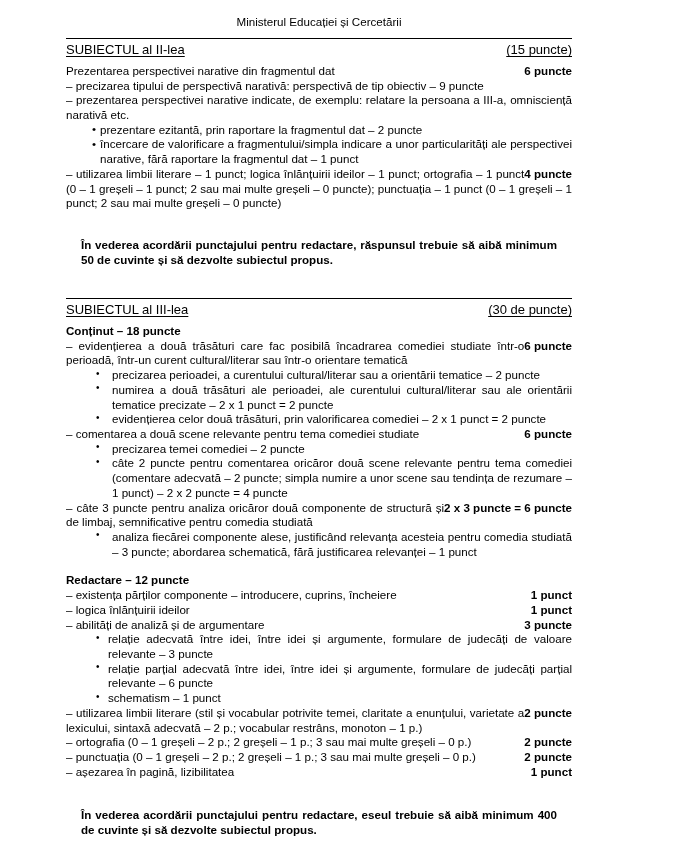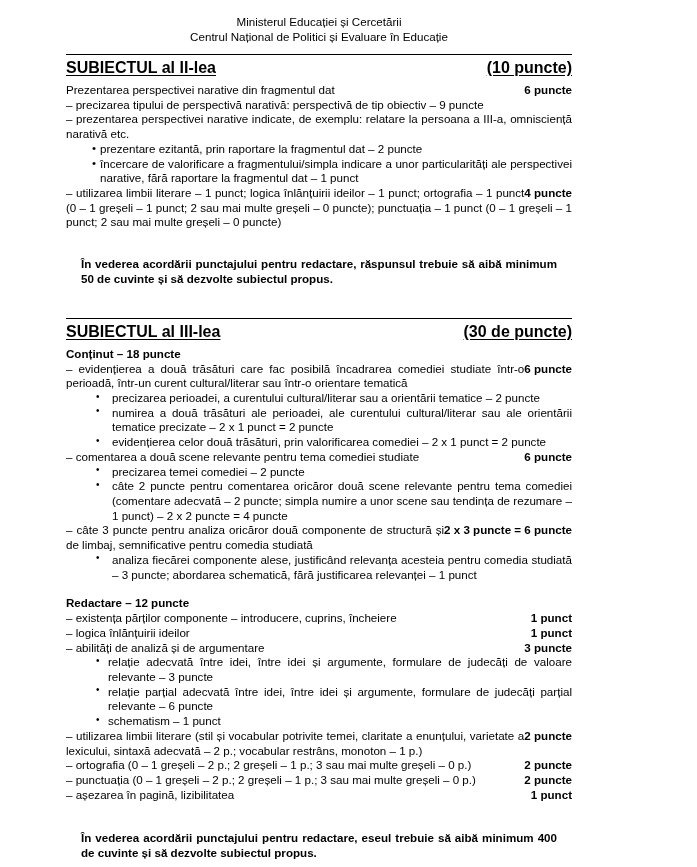--- a/index.html
+++ b/index.html
@@ -32,22 +32,22 @@
   .masthead div { white-space: nowrap; }
 
   
   .section-head {
     border-top: 1.6px solid #000;
     padding-top: 3px;
     margin-top: 2px;
     display: flex;
     justify-content: space-between;
     align-items: baseline;
-    font-weight: bold;
-    font-size: 16px;
+    font-weight: normal;
+    font-size: 13px;
   }
   .section-head .sh-title,
   .section-head .sh-points {
     text-decoration: underline;
     text-underline-offset: 2px;
   }
   .head-gap { margin-bottom: 5px; }
 
   
   .row {
@@ -142,26 +142,25 @@
     margin: 0;
   }
 </style>
 </head>
 <body>
 
 <div class="page">
 
   <div class="masthead">
     <div>Ministerul Educației și Cercetării</div>
-    <div>Centrul Național de Politici și Evaluare în Educație</div>
   </div>
 
   <div class="section-head">
     <span class="sh-title">SUBIECTUL al II-lea</span>
-    <span class="sh-points">(10 puncte)</span>
+    <span class="sh-points">(15 puncte)</span>
   </div>
   <div class="head-gap"></div>
 
   <div class="row">
     <span class="txt">Prezentarea perspectivei narative din fragmentul dat</span>
     <span class="pts">6 puncte</span>
   </div>
 
   <p class="just">– precizarea tipului de perspectivă narativă: perspectivă de tip obiectiv – 9 puncte</p>
   <p class="just">– prezentarea perspectivei narative indicate, de exemplu: relatare la persoana a III-a, omnisciență narativă etc.</p>

